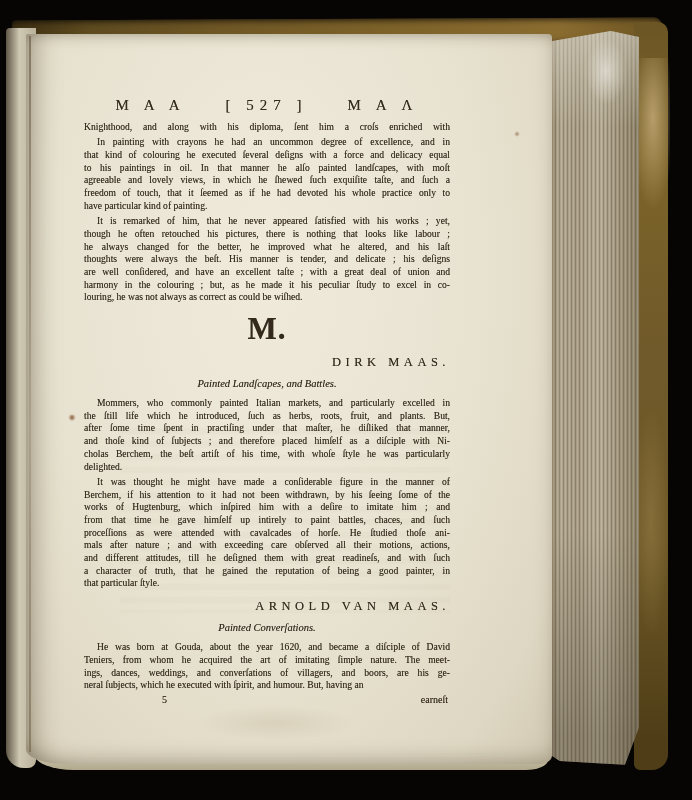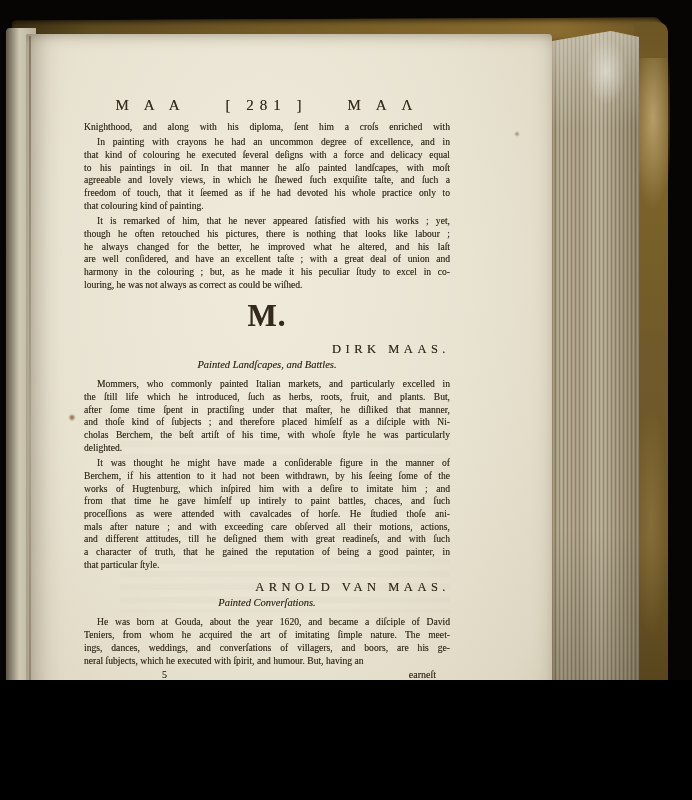--- a/index.html
+++ b/index.html
@@ -1,16 +1,16 @@
 <!DOCTYPE html>
 <html><head>
 <meta charset="utf-8">
 <style>
   html,body{margin:0;padding:0;background:#000;}
-  .stage{position:relative;width:692px;height:680px;background:#060504;overflow:hidden;
+  .stage{position:relative;width:692px;height:800px;background:#060504;overflow:hidden;
          font-family:"Liberation Serif","DejaVu Serif",serif;}
   
   .top-band{position:absolute;left:12px;top:19px;width:650px;height:25px;
     background:linear-gradient(90deg,#3c2e12 0%,#5d4a1f 12%,#6e5625 32%,#7d6229 60%,#8a6c30 84%,#6b5322 100%);
     box-shadow:inset 0 4px 6px -3px rgba(0,0,0,.8), inset 0 -5px 6px -4px rgba(0,0,0,.55);
     border-radius:4px 8px 0 0;transform:rotate(-0.25deg);}
   .cover-right{position:absolute;left:634px;top:22px;width:34px;height:748px;
     background:linear-gradient(180deg,#6b5524,#7d6429 18%,#70592a 45%,#6e5826 70%,#4e3d17 96%);
     border-radius:3px 10px 16px 6px;}
   .cover-right .patch{position:absolute;left:-2px;top:36px;width:38px;height:150px;
@@ -58,25 +58,25 @@
   .line{font-size:9.6px;line-height:12.7px;text-align:justify;text-align-last:justify;}
   .line.last{text-align-last:left;}
   .para{margin-top:2.6px;}
   .para:first-child{margin-top:7px;}
   .para.indent .line:first-child{text-indent:13px;}
   .section-letter{text-align:center;font-size:31px;line-height:34px;font-weight:700;
     letter-spacing:1px;margin-top:8px;}
   .entry-heading{text-align:right;font-size:12.5px;line-height:16px;letter-spacing:4.5px;
     margin-top:8px;}
   .entry-subtitle{text-align:center;font-style:italic;font-size:10.5px;line-height:12px;
-    margin-top:2px;}
+    margin-top:8px;}
   .entry-paras{margin-top:3px;}
   .pg-footer{position:relative;height:13px;font-size:10px;line-height:13px;margin-top:1px;}
   .sig{position:absolute;left:78px;}
-  .catch{position:absolute;right:14px;}
+  .catch{position:absolute;right:2px;}
 </style>
 </head>
 <body>
 
 <div class="stage">
 
   <div class="top-band"></div>
   <div class="cover-right">
     <div class="patch"></div>
     <div class="patch2"></div>
@@ -94,40 +94,41 @@
 
   <div class="stain s1"></div>
   <div class="stain s2"></div>
   <div class="stain s3"></div>
   <div class="ghost"></div>
 
   <div class="text-layer">
 
     <div class="pg-header">
       <span>M A A</span>
-      <span>[ 281 ]</span>
+      <span>[ 527 ]</span>
       <span>M A Λ</span>
     </div>
 
     <div>
         <div class="para">
           <div class="line">Knighthood, and along with his diploma, ſent him a croſs enriched with</div>
         </div>
         <div class="para indent">
           <div class="line">In painting with crayons he had an uncommon degree of excellence, and in</div>
           <div class="line">that kind of colouring he executed ſeveral deſigns with a force and delicacy equal</div>
           <div class="line">to his paintings in oil.  In that manner he alſo painted landſcapes, with moſt</div>
           <div class="line">agreeable and lovely views, in which he ſhewed ſuch exquiſite taſte, and ſuch a</div>
           <div class="line">freedom of touch, that it ſeemed as if he had devoted his whole practice only to</div>
-          <div class="line last">that colouring kind of painting.</div>
+          <div class="line last">have particular kind of painting.</div>
         </div>
         <div class="para indent">
           <div class="line">It is remarked of him, that he never appeared ſatisfied with his works ; yet,</div>
           <div class="line">though he often retouched his pictures, there is nothing that looks like labour ;</div>
           <div class="line">he always changed for the better, he improved what he altered, and his laſt</div>
+          <div class="line">thoughts were always the beſt.  His manner is tender, and delicate ; his deſigns</div>
           <div class="line">are well conſidered, and have an excellent taſte ; with a great deal of union and</div>
           <div class="line">harmony in the colouring ; but, as he made it his peculiar ſtudy to excel in co-</div>
           <div class="line last">louring, he was not always as correct as could be wiſhed.</div>
         </div>
       </div>
 
     <div class="section-letter">M.</div>
 
     <div>
       <div class="entry-heading">DIRK MAAS.</div>

